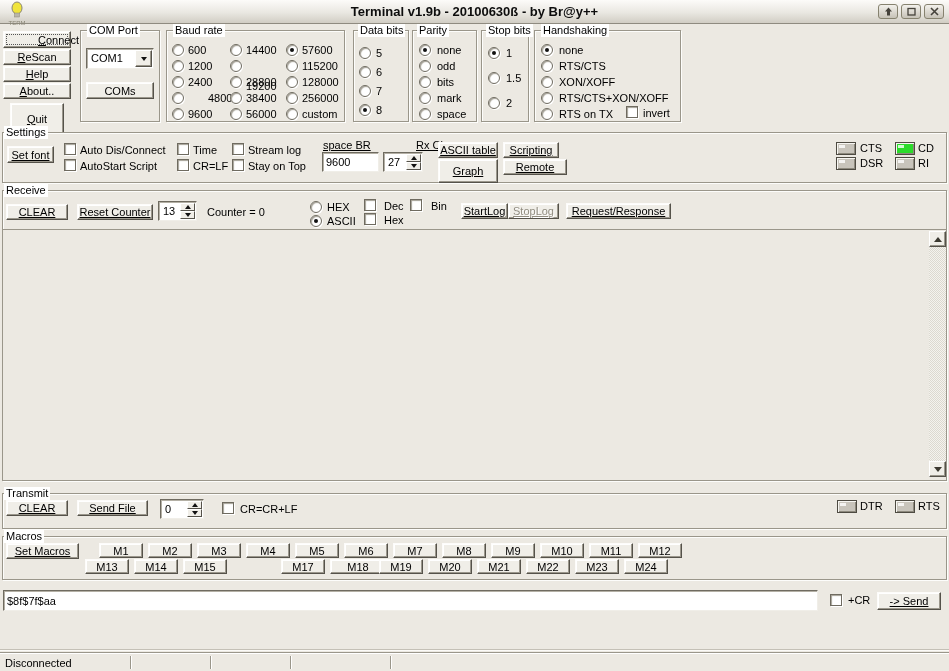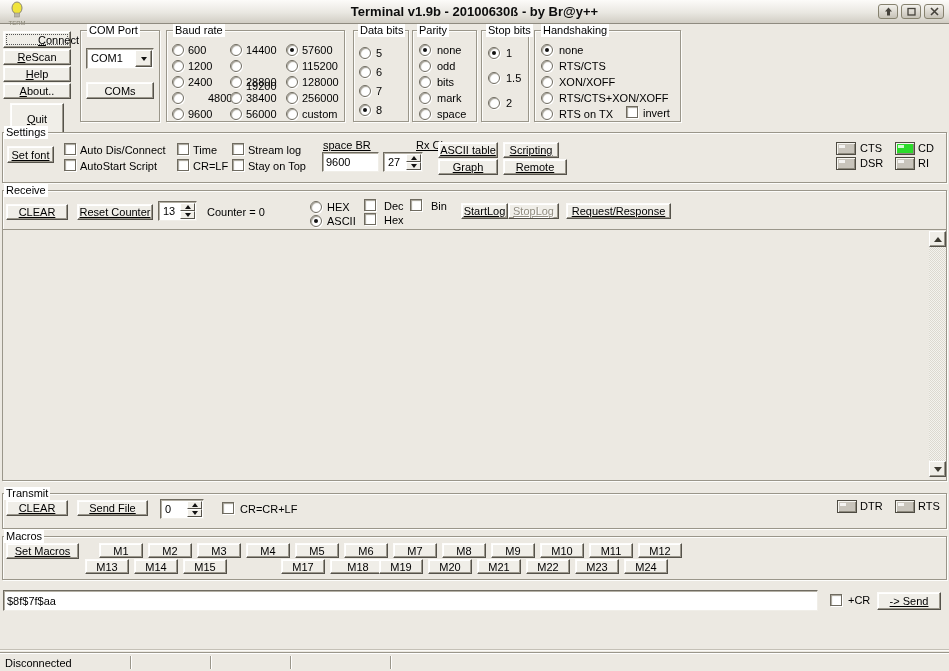--- a/index.html
+++ b/index.html
@@ -268,21 +268,21 @@
         <span class="tri-down"></span>
       </span>
   </span>
 </div>
 <div class="btn" style="left:438px;top:142px;width:60px;height:16px;">
     <span class="cap u">ASCII table</span>
   </div>
 <div class="btn" style="left:503px;top:142px;width:56px;height:16px;">
     <span class="cap u">Scripting</span>
   </div>
-<div class="btn" style="left:438px;top:159px;width:60px;height:16px;">
+<div class="btn" style="left:438px;top:159px;width:60px;height:24px;">
     <span class="cap u">Graph</span>
   </div>
 <div class="btn" style="left:503px;top:159px;width:64px;height:16px;">
     <span class="cap u">Remote</span>
   </div>
 <div class="led" style="left:836px;top:142px;"></div>
 <span class="lbl" style="left:860px;top:142px;">CTS</span>
 <div class="led on" style="left:895px;top:142px;"></div>
 <span class="lbl" style="left:918px;top:142px;">CD</span>
 <div class="led" style="left:836px;top:157px;"></div>

